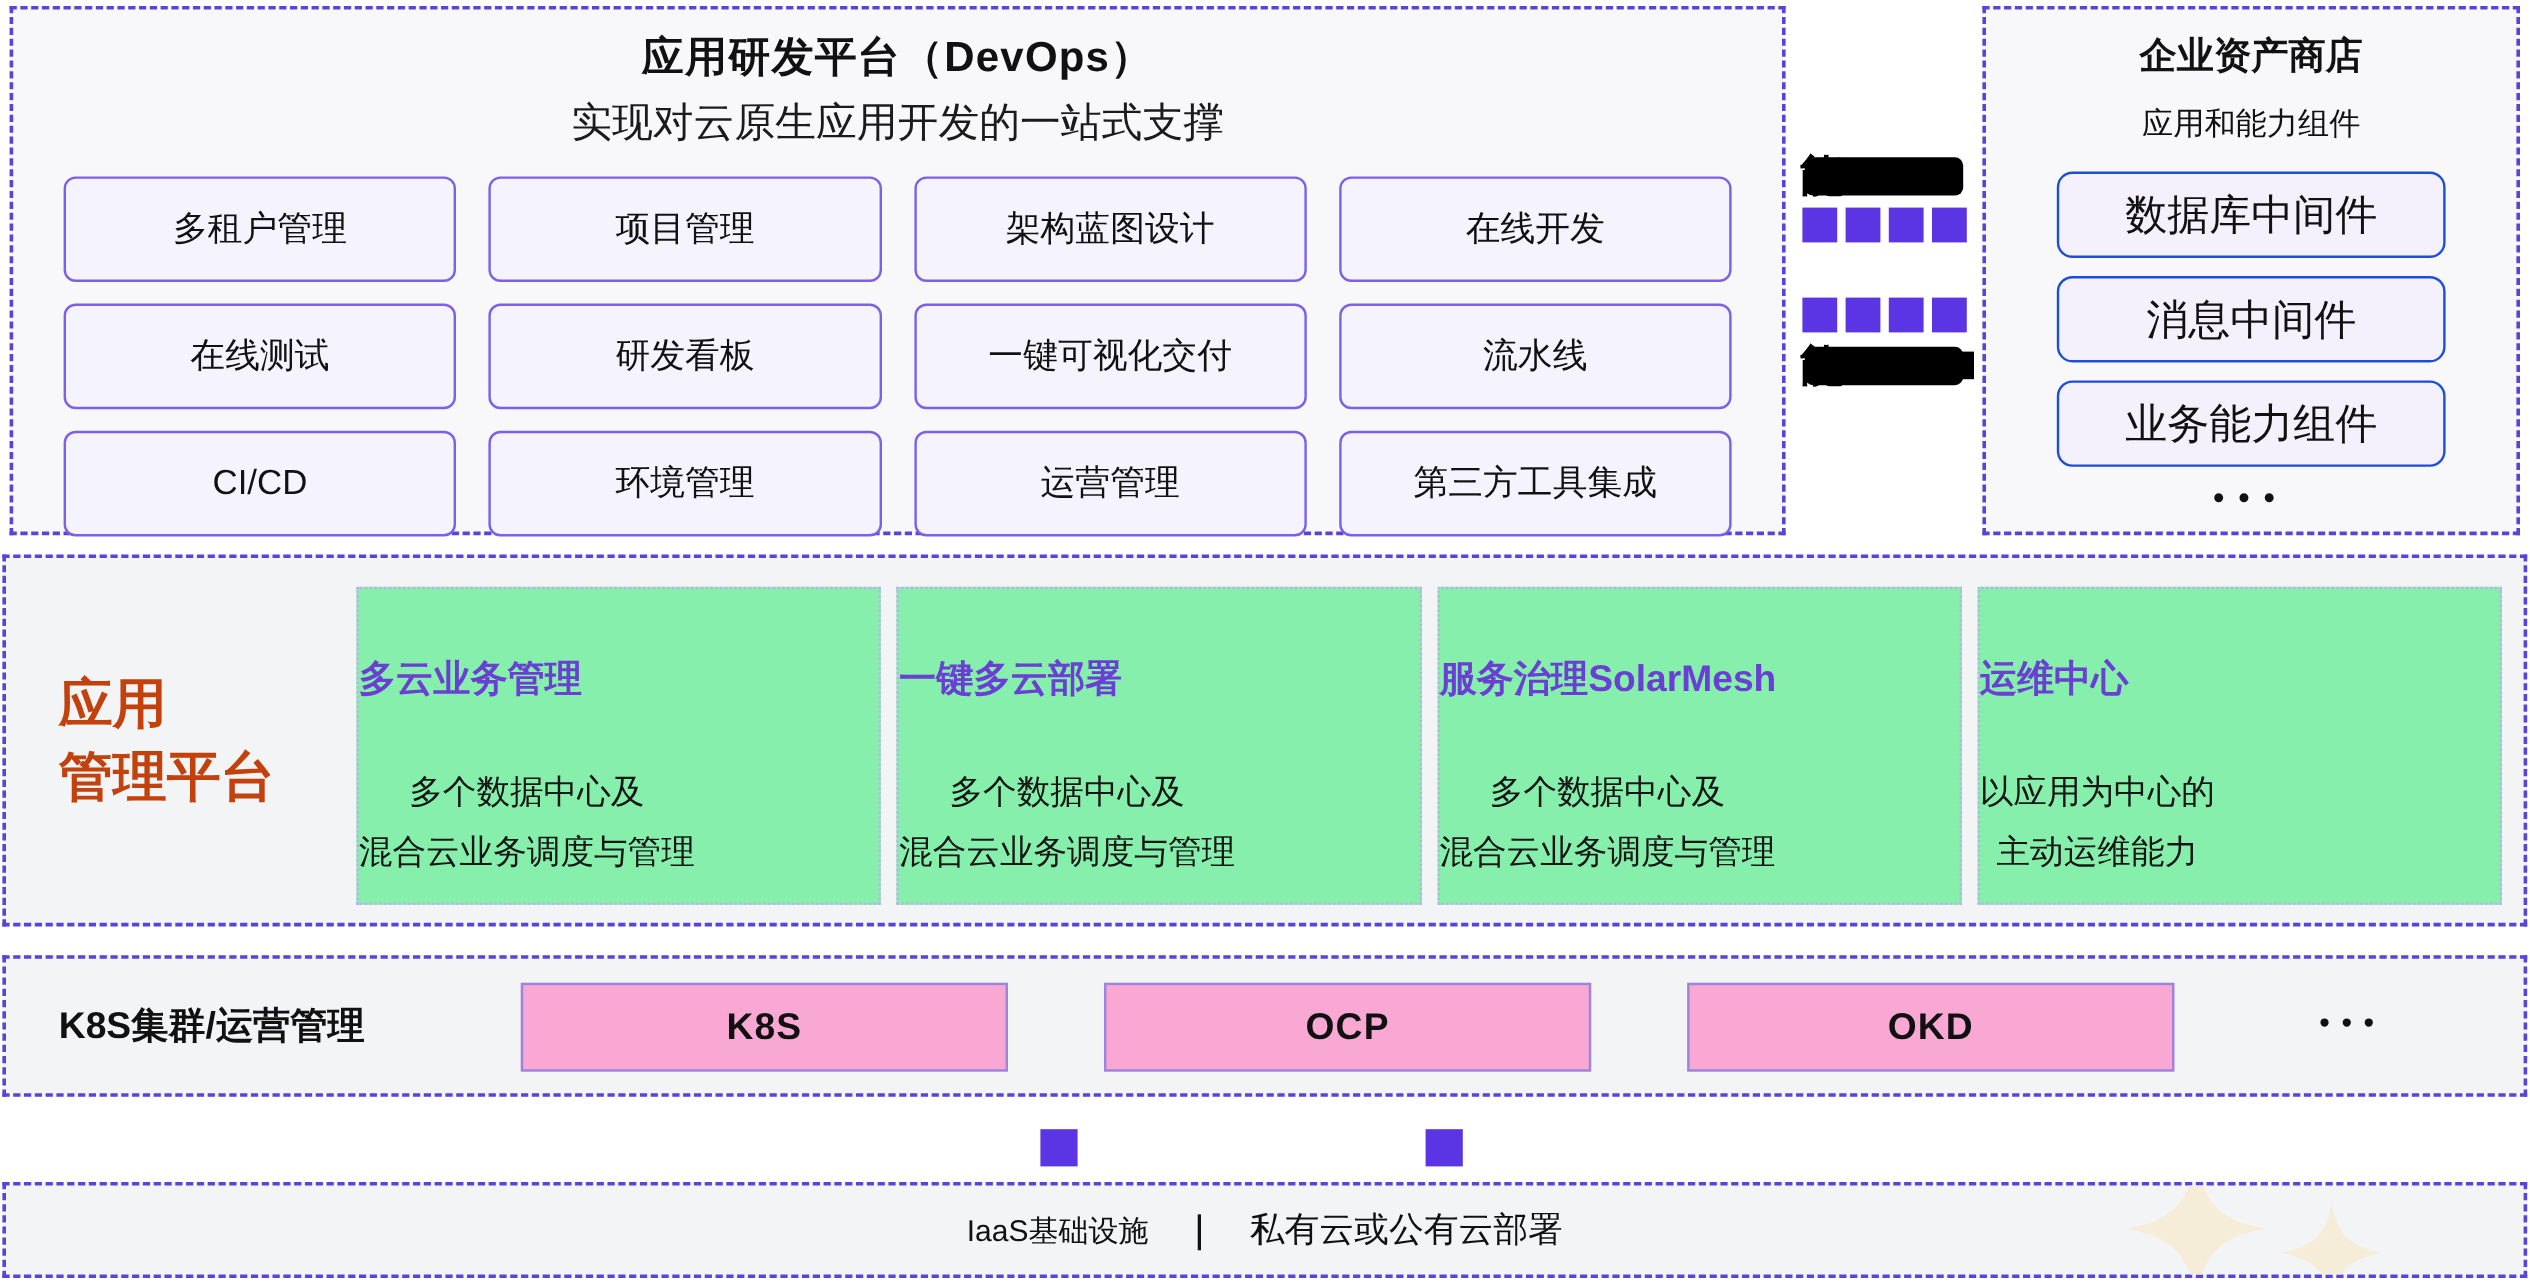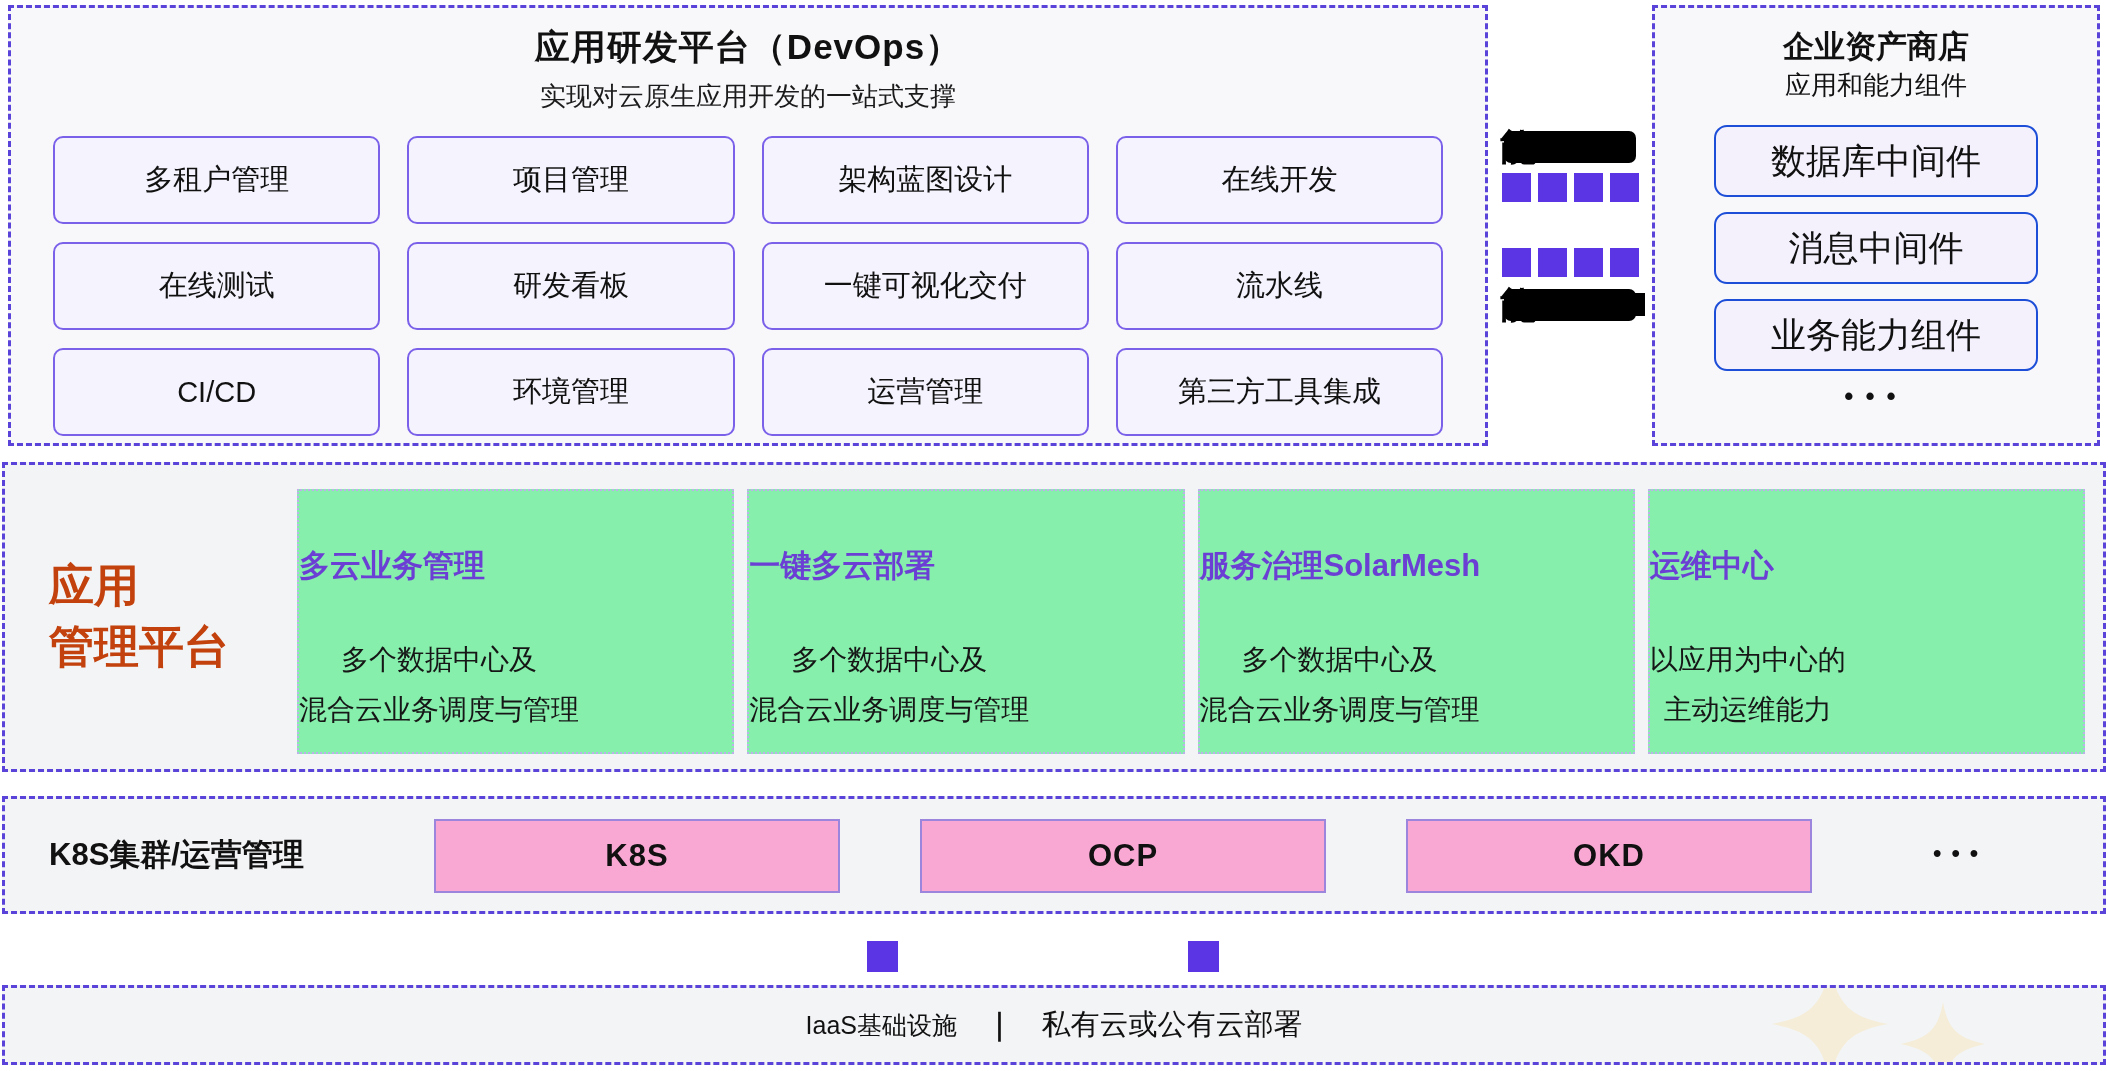--- a/index.html
+++ b/index.html
@@ -12,21 +12,21 @@
     overflow: hidden;
   }
   .page { position: absolute; inset: 0; width: 2108px; height: 1071px; }
 
   
   .devops-box {
     position: absolute; left: 8px; top: 5px; width: 1480px; height: 441px;
     border: 3px dashed #5a43d8; background: #f8f8fb;
   }
   .devops-title { text-align: center; margin-top: 16px; font-size: 35px; font-weight: bold; letter-spacing: 1px; }
-  .devops-subtitle { text-align: center; margin-top: 8px; font-size: 26px; color: #1b1b1b; }
+  .devops-subtitle { text-align: center; margin-top: 8px; font-size: 34px; color: #1b1b1b; }
   .module-grid {
     margin: 22px 42px 0 42px;
     display: grid; grid-template-columns: repeat(4, 1fr);
     column-gap: 27px; row-gap: 18px;
   }
   .module-chip {
     height: 88px; background: #f5f3fd; border: 2px solid #7b61ea; border-radius: 10px;
     display: flex; align-items: center; justify-content: center;
     font-size: 29px; color: #111; text-align: center;
   }
@@ -50,21 +50,21 @@
   .square-row { display: flex; gap: 7px; }
   .square-row .sq { width: 29px; height: 29px; background: #5b35e3; }
   .mt10 { margin-top: 10px; } .mt46 { margin-top: 46px; } .mt12 { margin-top: 12px; }
 
   
   .store-box {
     position: absolute; left: 1652px; top: 5px; width: 448px; height: 441px;
     border: 3px dashed #5a43d8; background: #f8f8fb;
   }
   .store-title { text-align: center; margin-top: 18px; font-size: 31px; font-weight: bold; }
-  .store-subtitle { text-align: center; margin-top: 0; font-size: 26px; }
+  .store-subtitle { text-align: center; margin-top: 18px; font-size: 26px; }
   .store-item {
     width: 324px; height: 72px; margin: 15px auto 0 auto;
     background: #f4f1fc; border: 2px solid #1d4ed8; border-radius: 13px;
     display: flex; align-items: center; justify-content: center; font-size: 35px;
   }
   .store-item.first { margin-top: 22px; }
   .store-more { text-align: center; margin-top: 10px; font-size: 26px; font-weight: bold; letter-spacing: 12px; }
 
   
   .band2 {

